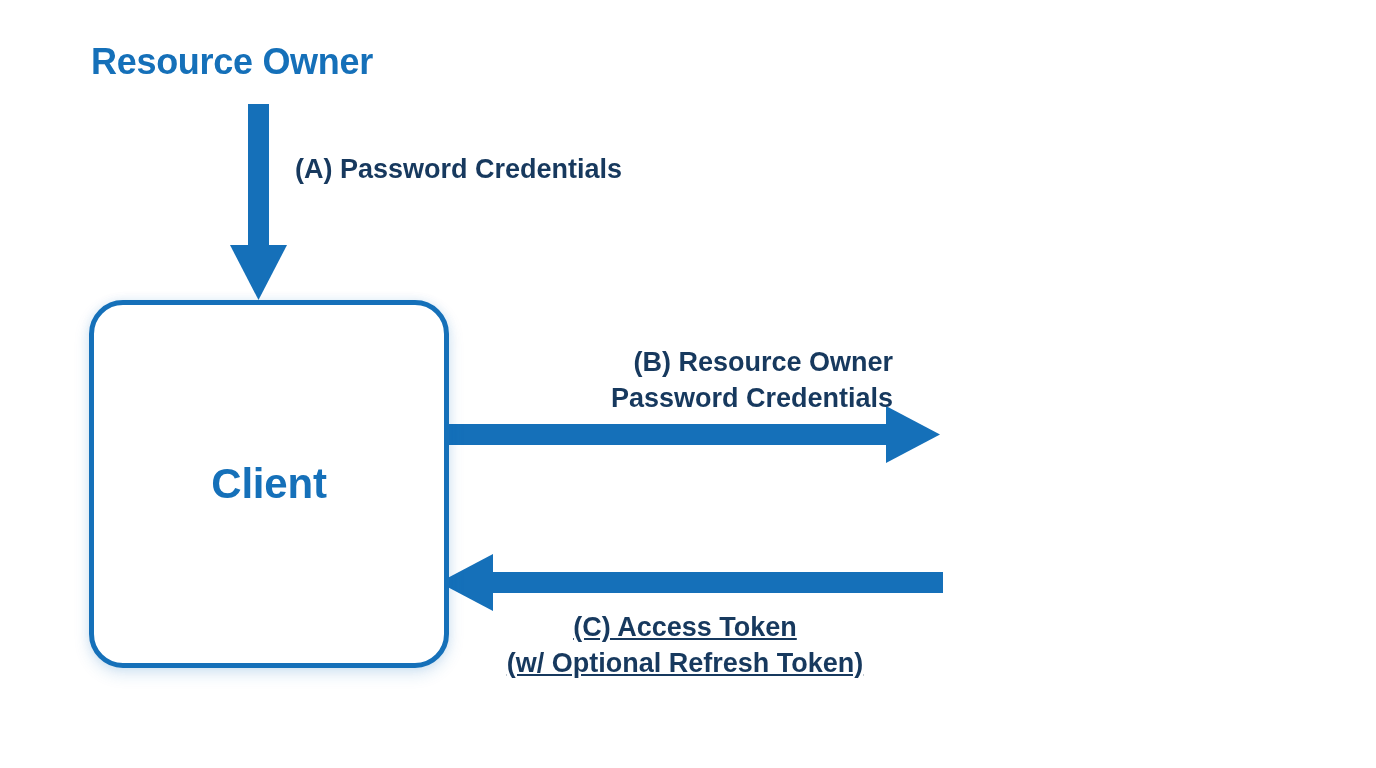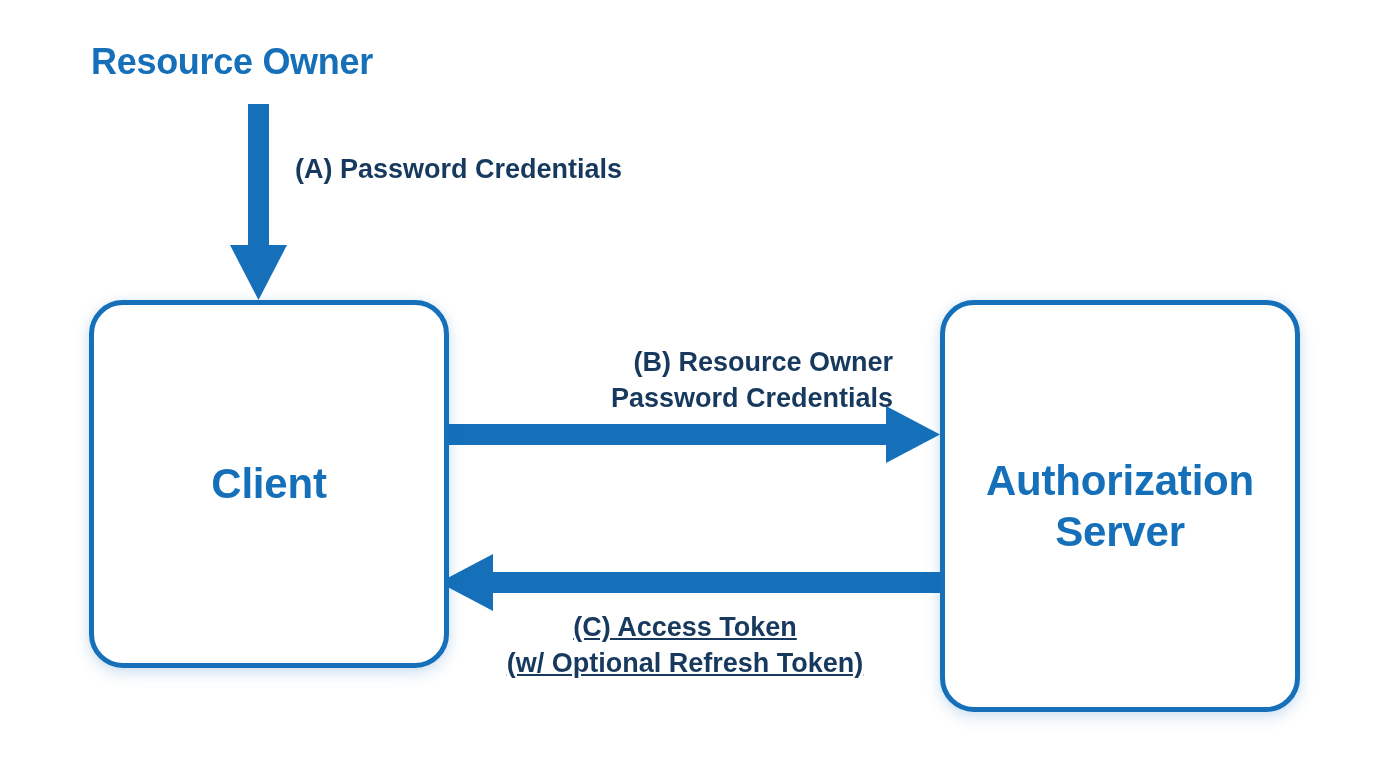--- a/index.html
+++ b/index.html
@@ -129,24 +129,20 @@
       <polygon points="493,554 493,611 439,582.5" fill="#1570b9"></polygon>
     </g>
   </svg>
 
   <div id="resource-owner-title">Resource Owner</div>
 
   <div id="client-box" class="node-box">
     <span class="node-label">Client</span>
   </div>
 
-  <div id="auth-server-box" class="node-box">
-    <span class="node-label">Authorization
-Server</span>
-  </div>
 
   <div id="label-a" class="edge-label">(A) Password Credentials</div>
 
   <div id="label-b" class="edge-label">(B) Resource Owner
 Password Credentials</div>
 
   <div id="label-c" class="edge-label">(C) Access Token
 (w/ Optional Refresh Token)</div>
 
 </div>

